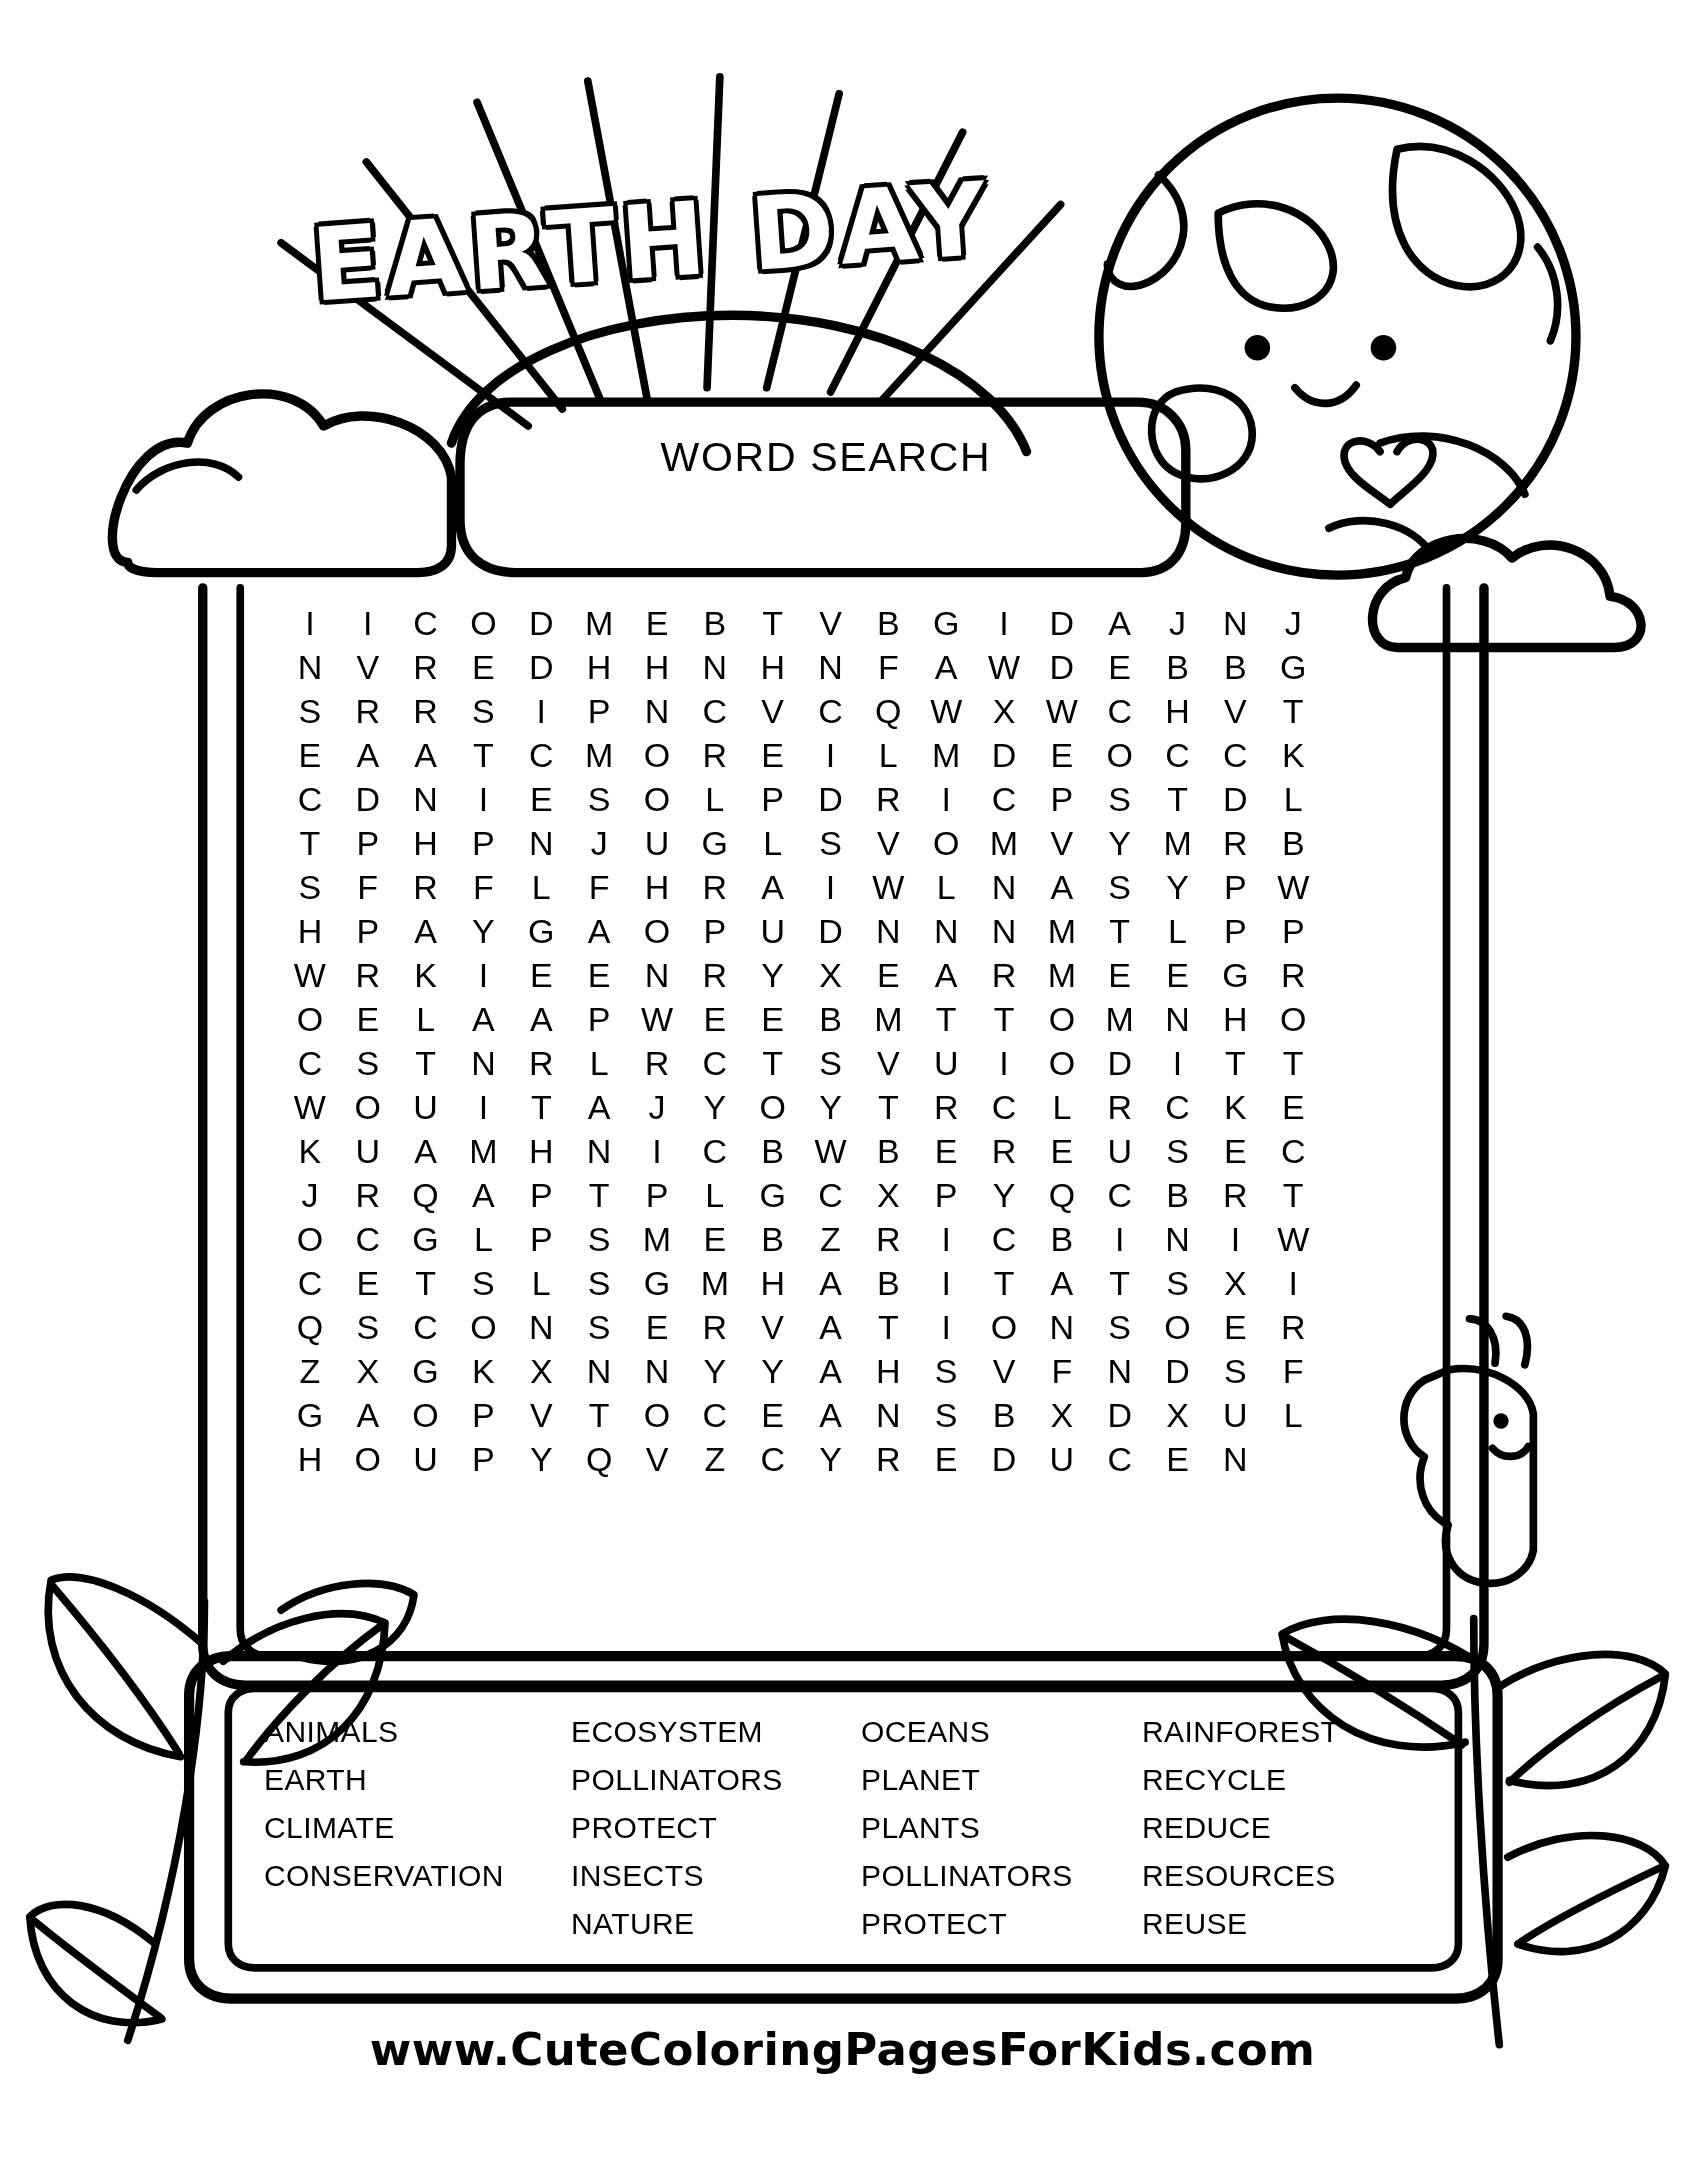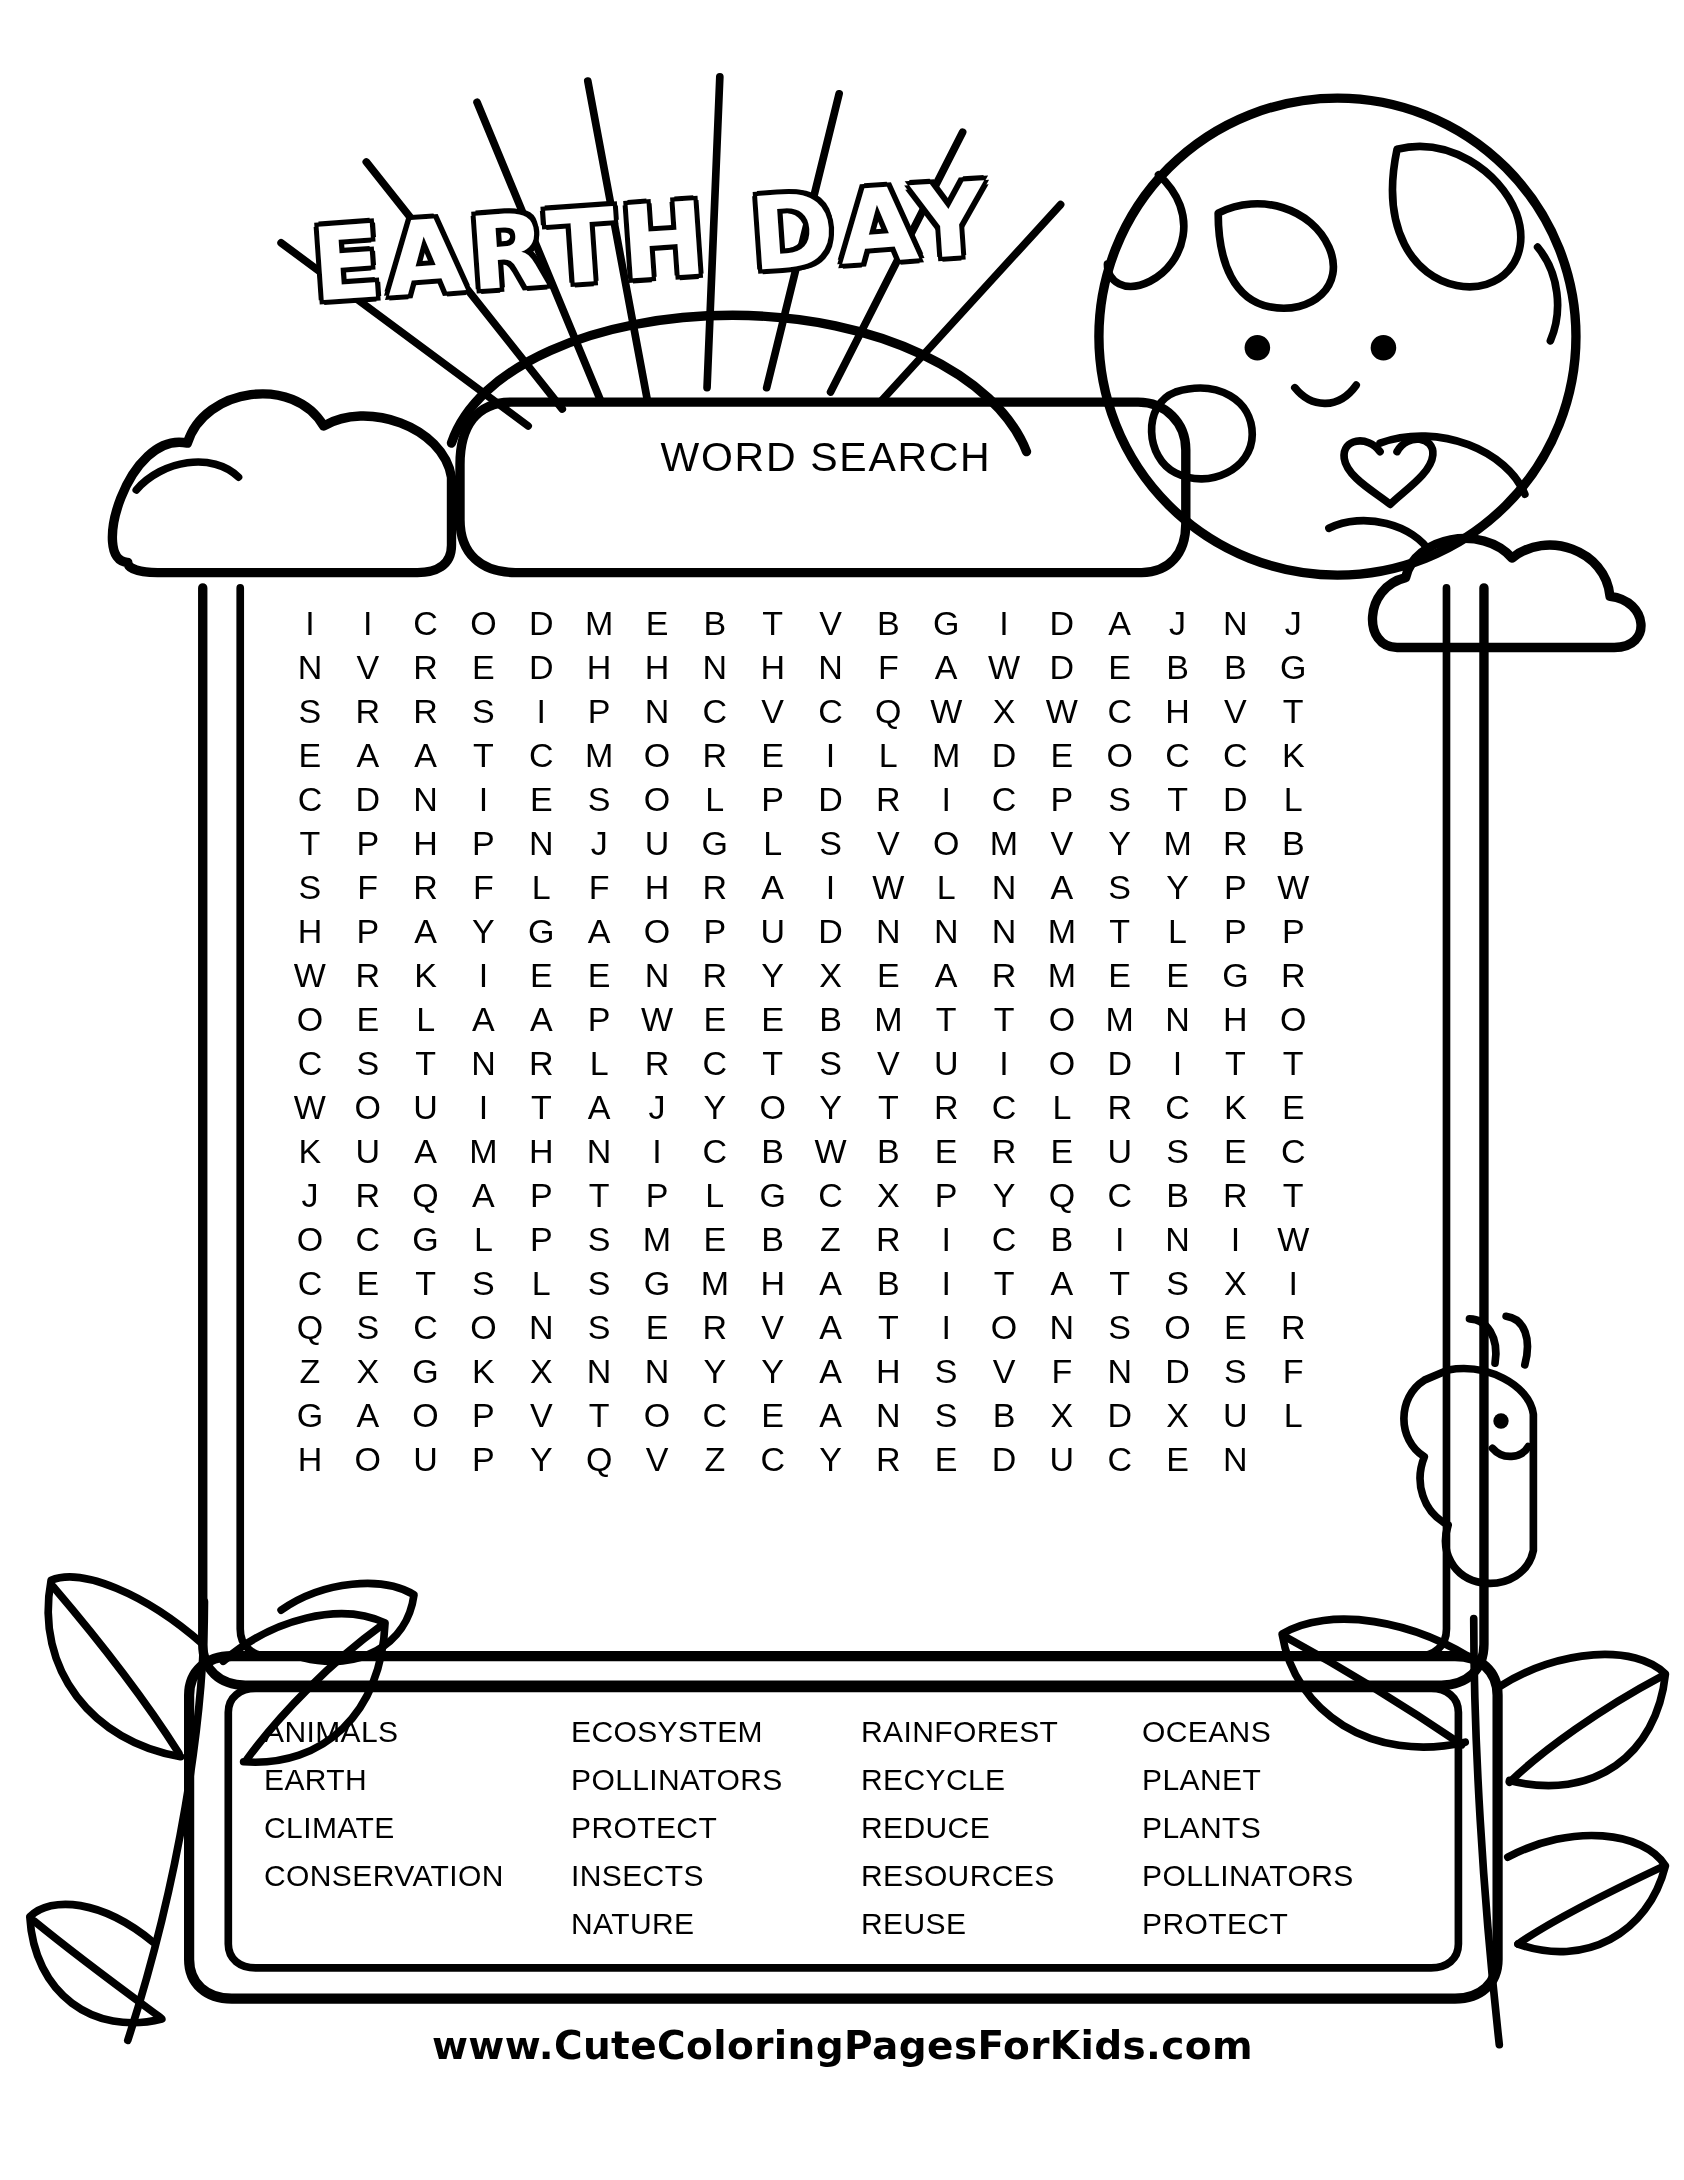--- a/index.html
+++ b/index.html
@@ -100,21 +100,21 @@
 
   
   #footer {
     position: absolute;
     left: 0;
     top: 2023px;
     width: 1685px;
     text-align: center;
     font-family: "DejaVu Sans", sans-serif;
     font-weight: bold;
-    font-size: 39px;
+    font-size: 45px;
     letter-spacing: 0.4px;
   }
 </style>
 </head>
 <body>
 
 <div id="page">
 
   <svg id="art" viewBox="0 0 1978 2560">
     <g fill="none" stroke="#000" stroke-width="9" stroke-linecap="round" stroke-linejoin="round">
@@ -598,31 +598,31 @@
       <div>CONSERVATION</div>
     </div>
     <div class="col">
       <div>ECOSYSTEM</div>
       <div>POLLINATORS</div>
       <div>PROTECT</div>
       <div>INSECTS</div>
       <div>NATURE</div>
     </div>
     <div class="col">
+      <div>OCEANS</div>
+      <div>PLANET</div>
+      <div>PLANTS</div>
+      <div>POLLINATORS</div>
+      <div>PROTECT</div>
+    </div>
+    <div class="col">
       <div>RAINFOREST</div>
       <div>RECYCLE</div>
       <div>REDUCE</div>
       <div>RESOURCES</div>
       <div>REUSE</div>
     </div>
-    <div class="col">
-      <div>OCEANS</div>
-      <div>PLANET</div>
-      <div>PLANTS</div>
-      <div>POLLINATORS</div>
-      <div>PROTECT</div>
-    </div>
   </div>
 
   <div id="footer">www.CuteColoringPagesForKids.com</div>
 
 </div>
 
 
 </body></html>

